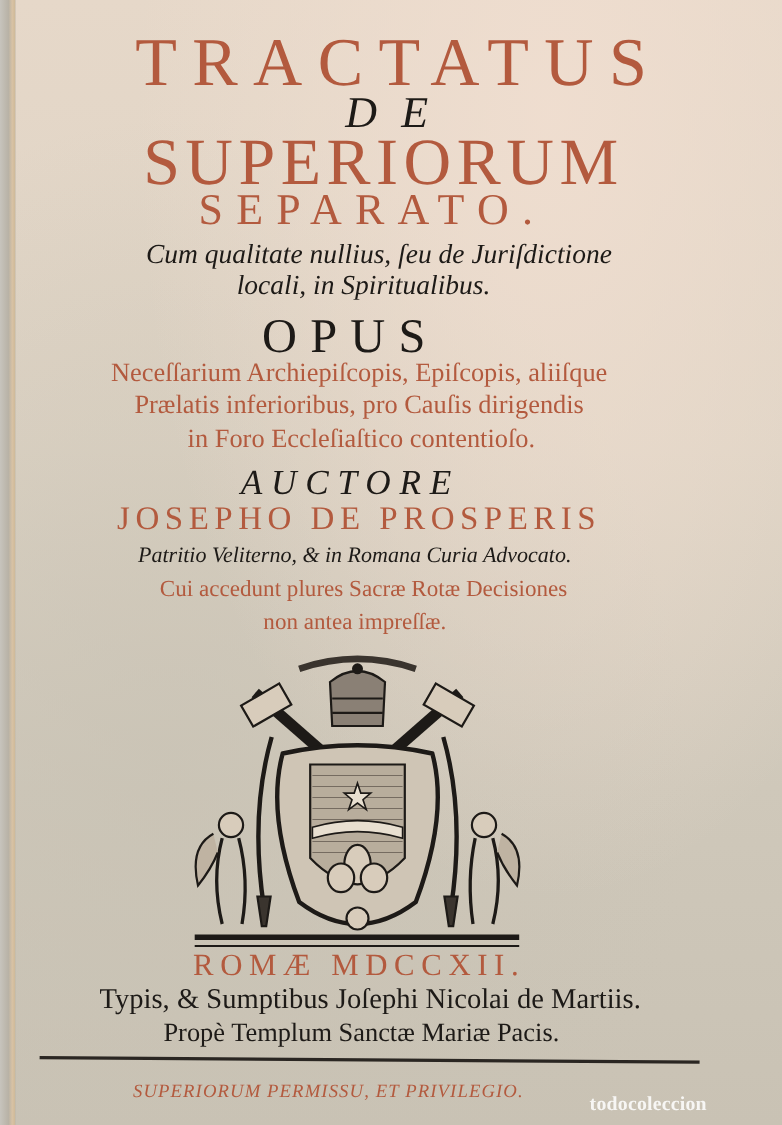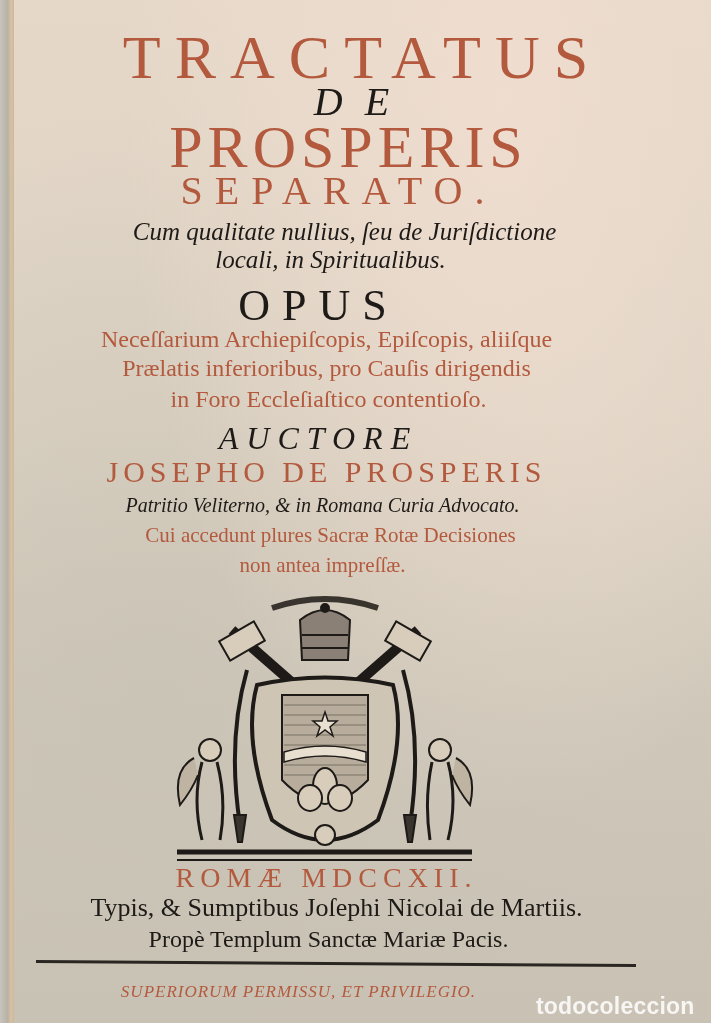--- a/index.html
+++ b/index.html
@@ -37,33 +37,33 @@
   .t13 { top: 494px; font-size: 20px; font-style: italic; left: -26px; }
   .t14 { top: 523px; font-size: 21px; left: -18px; }
   .t15 { top: 553px; font-size: 21px; left: -26px; }
   .t16 { top: 862px; font-size: 28px; letter-spacing: 6px; left: -22px; }
   .t17 { top: 893px; font-size: 26px; left: -12px; }
   .t18 { top: 926px; font-size: 24px; left: -20px; }
   .t19 { top: 982px; font-size: 17px; font-style: italic; left: -50px; letter-spacing: 1px; }
   .rule { position: absolute; left: 36px; top: 962px; width: 600px; height: 3px; background: #2a2622; transform: rotate(0.4deg); }
   .emblem { position: absolute; left: 172px; top: 590px; width: 306px; height: 275px; }
   .watermark {
-    position: absolute; left: 536px; top: 993px; font-family: Liberation Sans, sans-serif;
-    font-weight: bold; font-size: 23px; color: rgba(255,255,255,0.85); letter-spacing: 0.2px;
+    position: absolute; left: 536px; top: 993px; font-family: Liberation Serif, serif;
+    font-weight: bold; font-size: 18px; color: rgba(255,255,255,0.85); letter-spacing: 0.2px;
   }
 </style>
 </head>
 <body>
 
 <div class="page-edge"></div>
 <div class="page"></div>
 
 <div class="line red t1">TRACTATUS</div>
 <div class="line black t2">DE</div>
-<div class="line red t3">PROSPERIS</div>
+<div class="line red t3">SUPERIORUM</div>
 <div class="line red t4">SEPARATO.</div>
 <div class="line black t5">Cum qualitate nullius, ſeu de Juriſdictione</div>
 <div class="line black t6">locali, in Spiritualibus.</div>
 <div class="line black t7">OPUS</div>
 <div class="line red t8">Neceſſarium Archiepiſcopis, Epiſcopis, aliiſque</div>
 <div class="line red t9">Prælatis inferioribus, pro Cauſis dirigendis</div>
 <div class="line red t10">in Foro Eccleſiaſtico contentioſo.</div>
 <div class="line black t11">AUCTORE</div>
 <div class="line red t12">JOSEPHO DE PROSPERIS</div>
 <div class="line black t13">Patritio Veliterno, &amp; in Romana Curia Advocato.</div>

